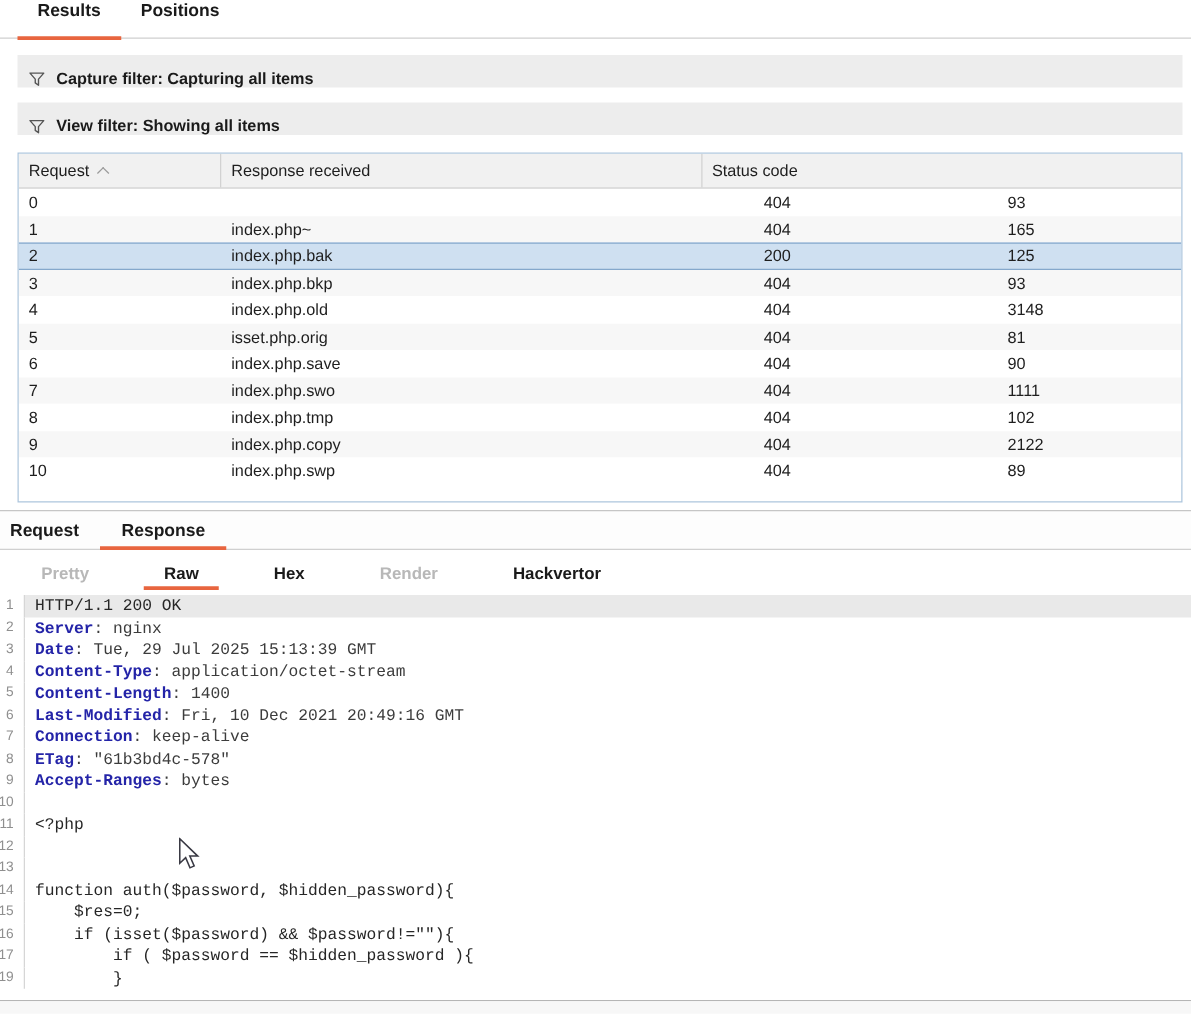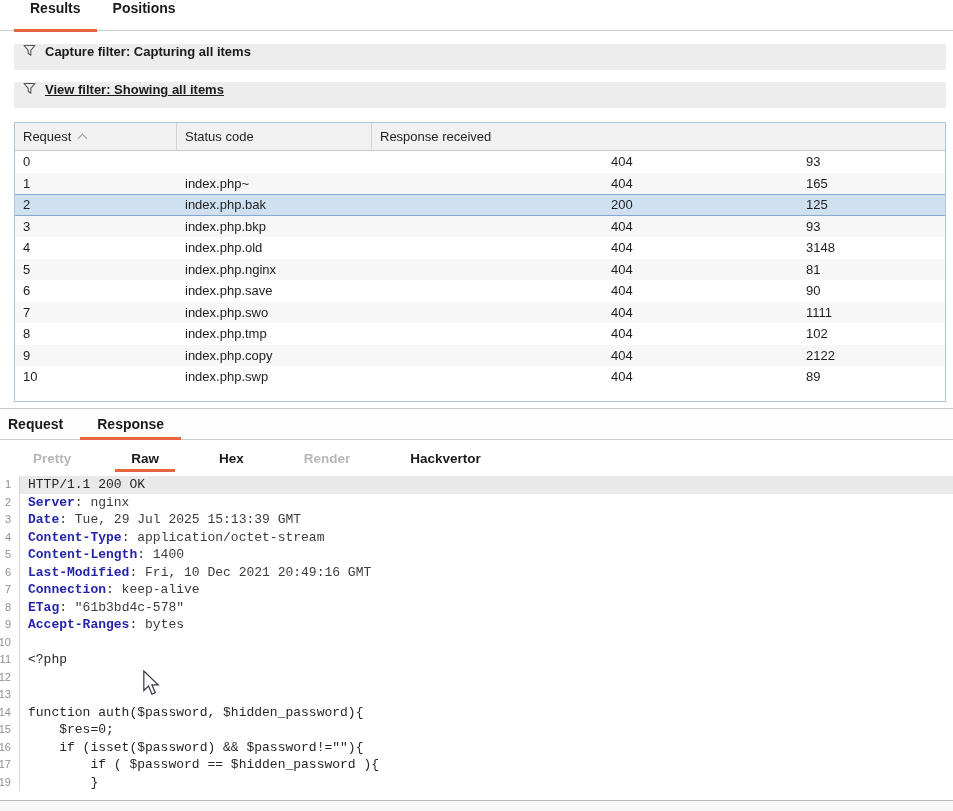--- a/index.html
+++ b/index.html
@@ -9,24 +9,24 @@
     -webkit-font-smoothing:antialiased;
   }
   
   .tabbar{position:absolute;top:0;left:0;right:0;height:31px;
     border-bottom:1px solid #cfcfcf;display:flex;padding-left:14px;box-sizing:border-box;background:#fff;}
   .mtab{display:flex;align-items:flex-start;padding:0 16px;font-size:14px;font-weight:600;
     color:#1a1a1a;position:relative;cursor:default;}
   .mtab.active::after{content:"";position:absolute;left:0;right:0;bottom:-2px;height:3px;background:#e8653f;}
   
   .filterbar{position:absolute;left:14px;width:932px;height:26px;background:#ededed;
-    display:flex;align-items:flex-start;gap:9px;padding-left:9px;box-sizing:border-box;
+    display:flex;align-items:flex-end;gap:9px;padding-left:9px;box-sizing:border-box;
     font-size:13px;font-weight:600;color:#1a1a1a;border-radius:0;}
   #capture-filter{top:44px;}
-  #view-filter{top:82px;text-decoration:underline;}
+  #view-filter{top:82px;}
   .funnel{flex:none;display:flex;align-items:center;}
   
   .rtable{position:absolute;top:122px;left:14px;width:932px;height:280px;
     border:1px solid #adc6dd;background:#fff;box-sizing:border-box;overflow:hidden;}
   .thead{display:flex;height:28px;background:#f1f1f1;border-bottom:1px solid #c9c9c9;box-sizing:border-box;}
   .th{display:flex;align-items:center;padding-left:8px;font-size:13px;color:#1e1e1e;
     border-right:1px solid #d2d2d2;box-sizing:border-box;}
   .th:last-child{border-right:none;flex:1;}
   .c-request{width:162px;flex:none;box-sizing:border-box;}
   .c-payload{width:426px;flex:none;box-sizing:border-box;}
@@ -98,25 +98,25 @@
   </span>
   <span>View filter: Showing all items</span>
 </div>
 
 <div class="rtable">
   <div class="thead">
     <div class="th c-request">
       <span>Request</span>
       <span class="sortchev"></span>
     </div>
+    <div class="th c-length">
+      <span>Response received</span>
+    </div>
     <div class="th c-status">
       <span>Status code</span>
-    </div>
-    <div class="th c-length">
-      <span>Response received</span>
     </div>
   </div>
   <div>
       <div class="trow">
         <div class="cell c-request">0</div>
         <div class="cell c-payload"></div>
         <div class="cell c-status">404</div>
         <div class="cell c-length">93</div>
       </div>
       <div class="trow alt">
@@ -138,21 +138,21 @@
         <div class="cell c-length">93</div>
       </div>
       <div class="trow">
         <div class="cell c-request">4</div>
         <div class="cell c-payload">index.php.old</div>
         <div class="cell c-status">404</div>
         <div class="cell c-length">3148</div>
       </div>
       <div class="trow alt">
         <div class="cell c-request">5</div>
-        <div class="cell c-payload">index.php.nginx</div>
+        <div class="cell c-payload">isset.php.orig</div>
         <div class="cell c-status">404</div>
         <div class="cell c-length">81</div>
       </div>
       <div class="trow">
         <div class="cell c-request">6</div>
         <div class="cell c-payload">index.php.save</div>
         <div class="cell c-status">404</div>
         <div class="cell c-length">90</div>
       </div>
       <div class="trow alt">

